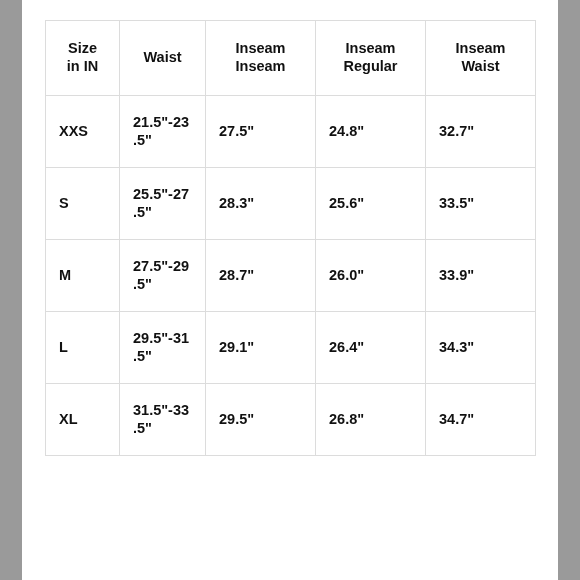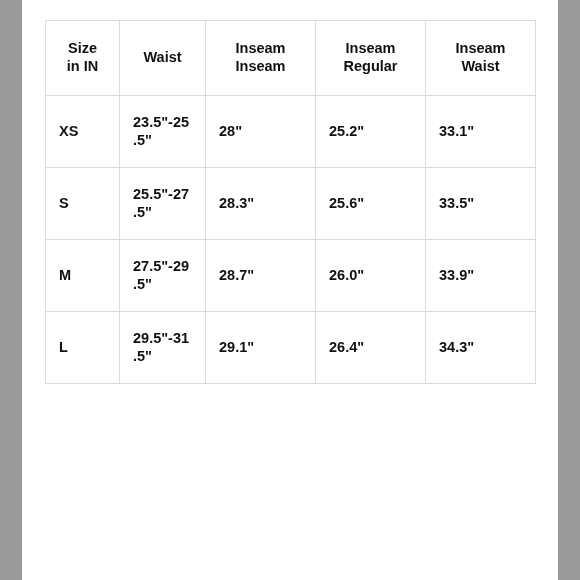--- a/index.html
+++ b/index.html
@@ -90,25 +90,25 @@
             <span class="hdr-line">Regular</span>
           </th>
           <th>
             <span class="hdr-line">Inseam</span>
             <span class="hdr-line">Waist</span>
           </th>
         </tr>
       </thead>
       <tbody>
         <tr>
-          <td class="size-cell">XS</td>
-          <td class="val-cell">23.5"-25.5"</td>
-          <td class="val-cell">28"</td>
-          <td class="val-cell">25.2"</td>
-          <td class="val-cell">33.1"</td>
+          <td class="size-cell">XXS</td>
+          <td class="val-cell">21.5"-23.5"</td>
+          <td class="val-cell">27.5"</td>
+          <td class="val-cell">24.8"</td>
+          <td class="val-cell">32.7"</td>
         </tr>
         <tr>
           <td class="size-cell">S</td>
           <td class="val-cell">25.5"-27.5"</td>
           <td class="val-cell">28.3"</td>
           <td class="val-cell">25.6"</td>
           <td class="val-cell">33.5"</td>
         </tr>
         <tr>
           <td class="size-cell">M</td>
@@ -117,16 +117,23 @@
           <td class="val-cell">26.0"</td>
           <td class="val-cell">33.9"</td>
         </tr>
         <tr>
           <td class="size-cell">L</td>
           <td class="val-cell">29.5"-31.5"</td>
           <td class="val-cell">29.1"</td>
           <td class="val-cell">26.4"</td>
           <td class="val-cell">34.3"</td>
         </tr>
+        <tr>
+          <td class="size-cell">XL</td>
+          <td class="val-cell">31.5"-33.5"</td>
+          <td class="val-cell">29.5"</td>
+          <td class="val-cell">26.8"</td>
+          <td class="val-cell">34.7"</td>
+        </tr>
       </tbody>
     </table>
   </div>
 </div>
 
 </body></html>

